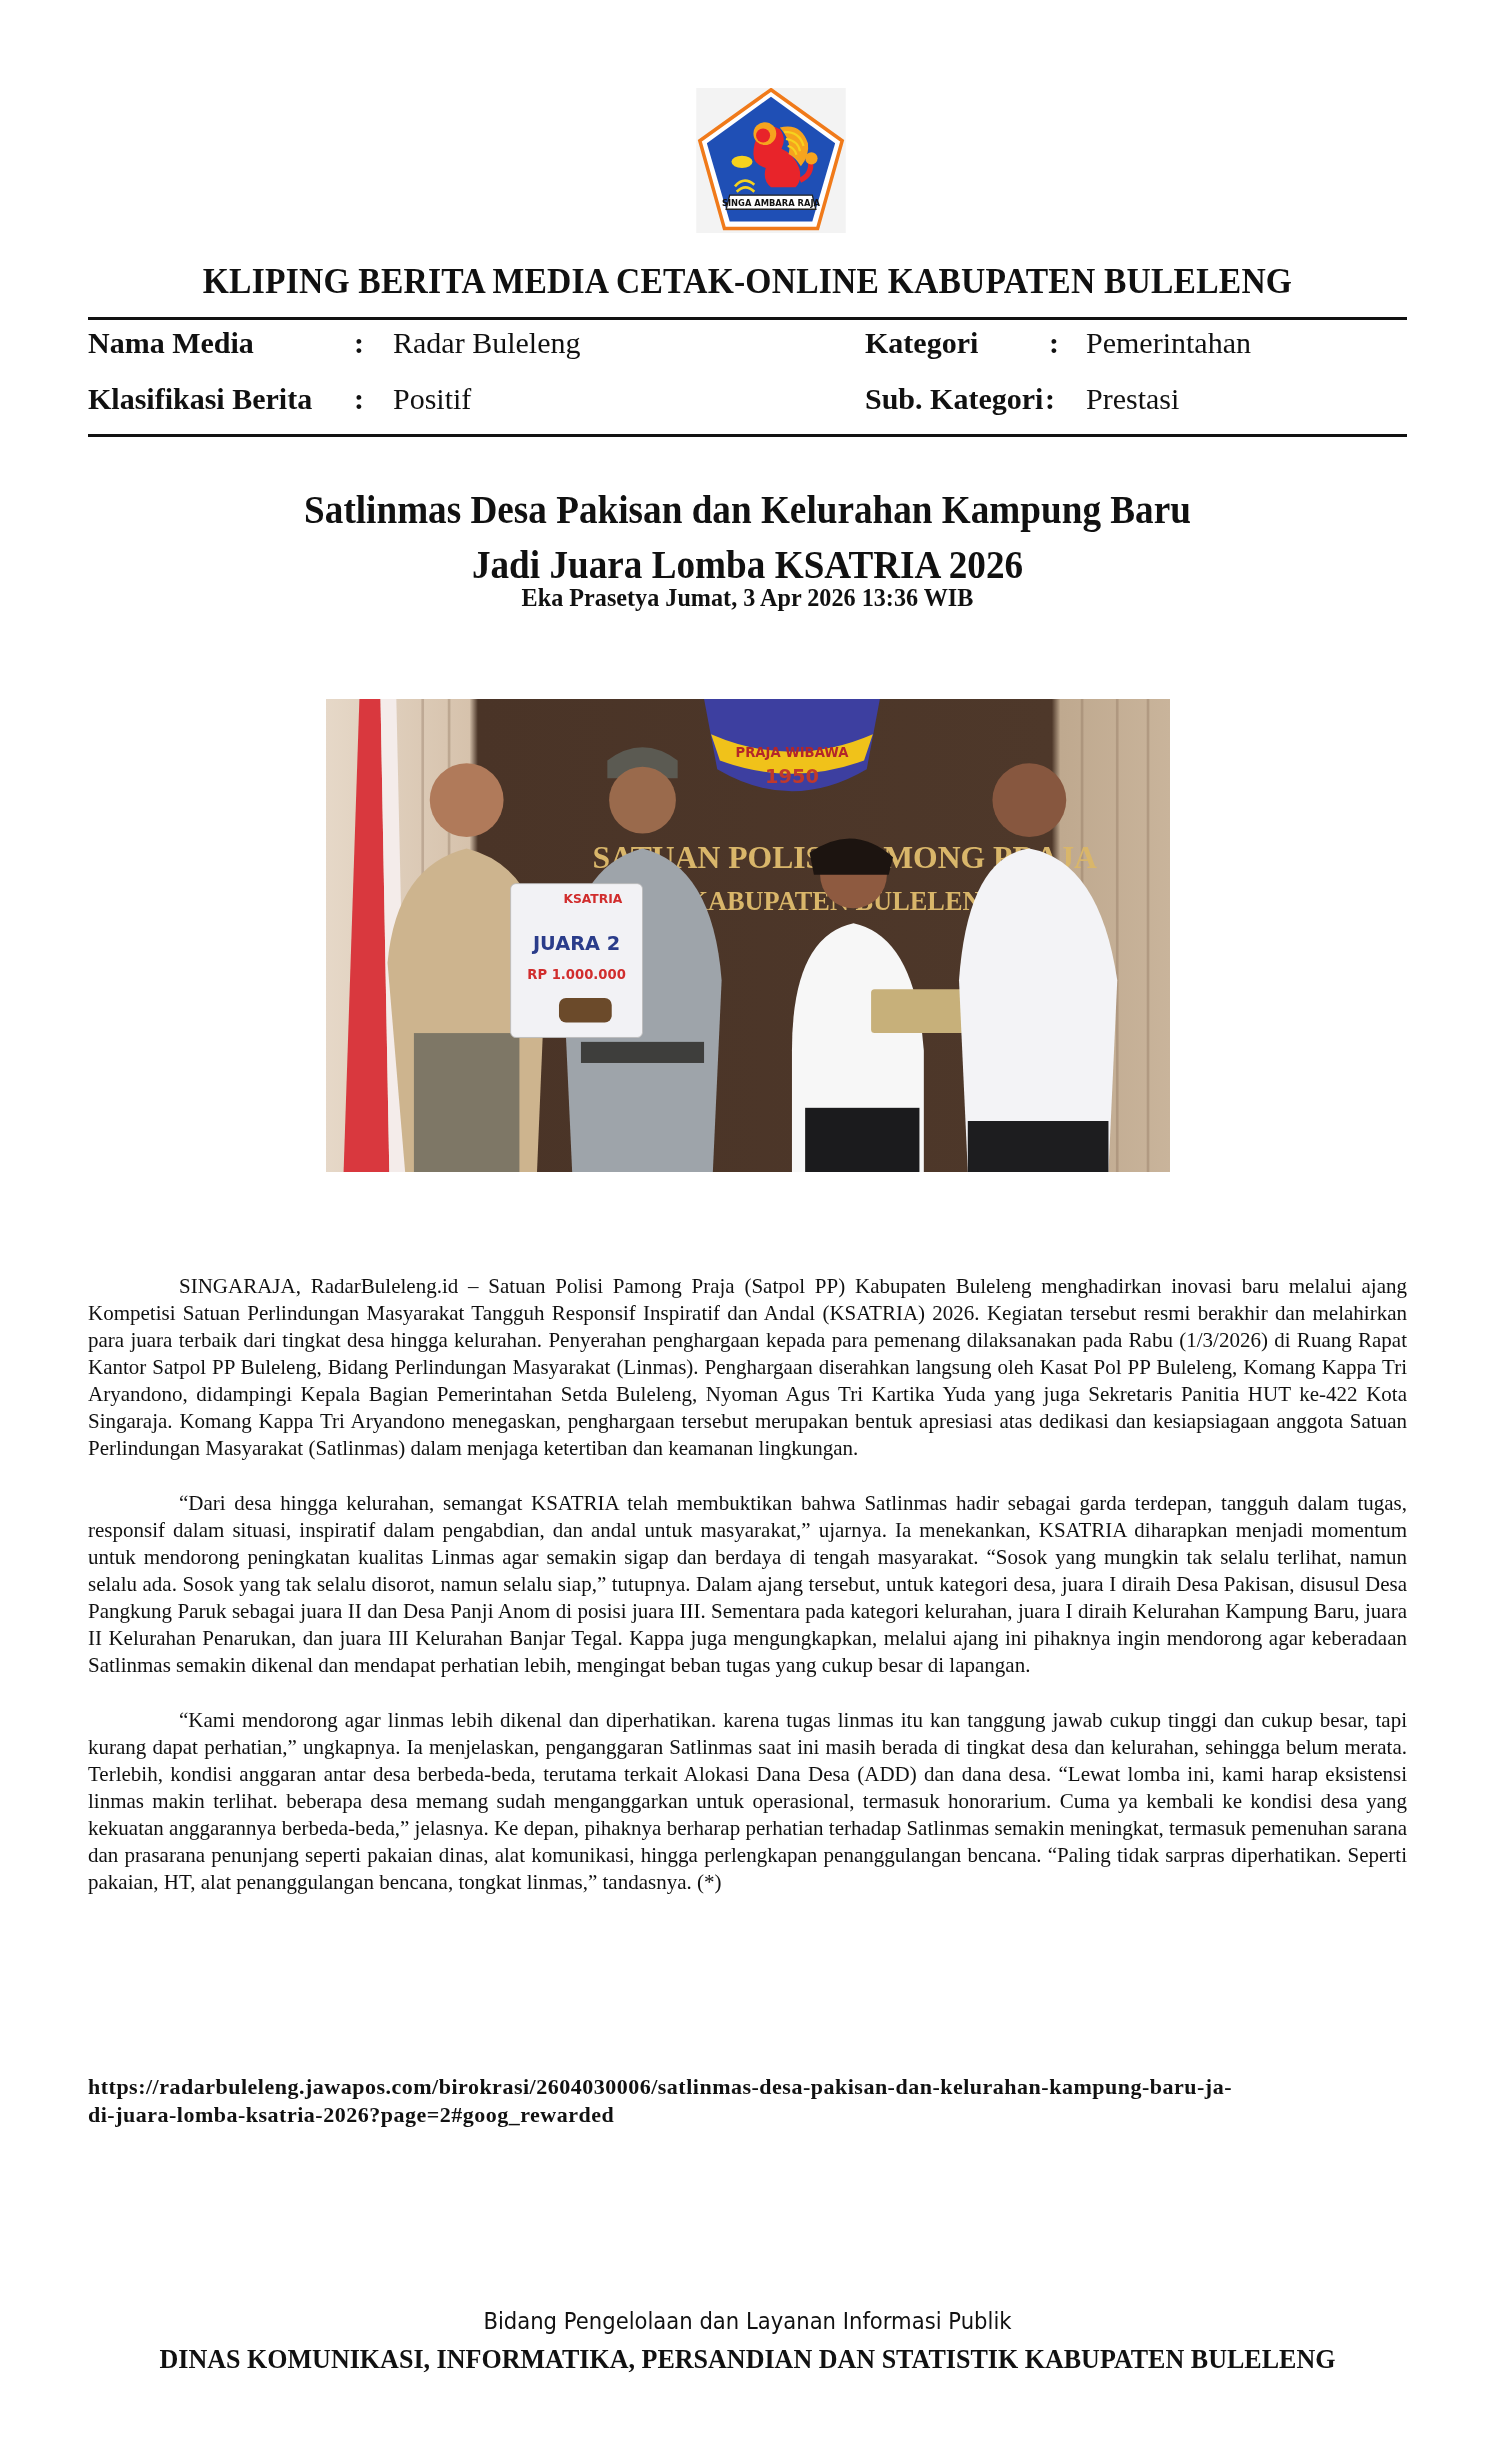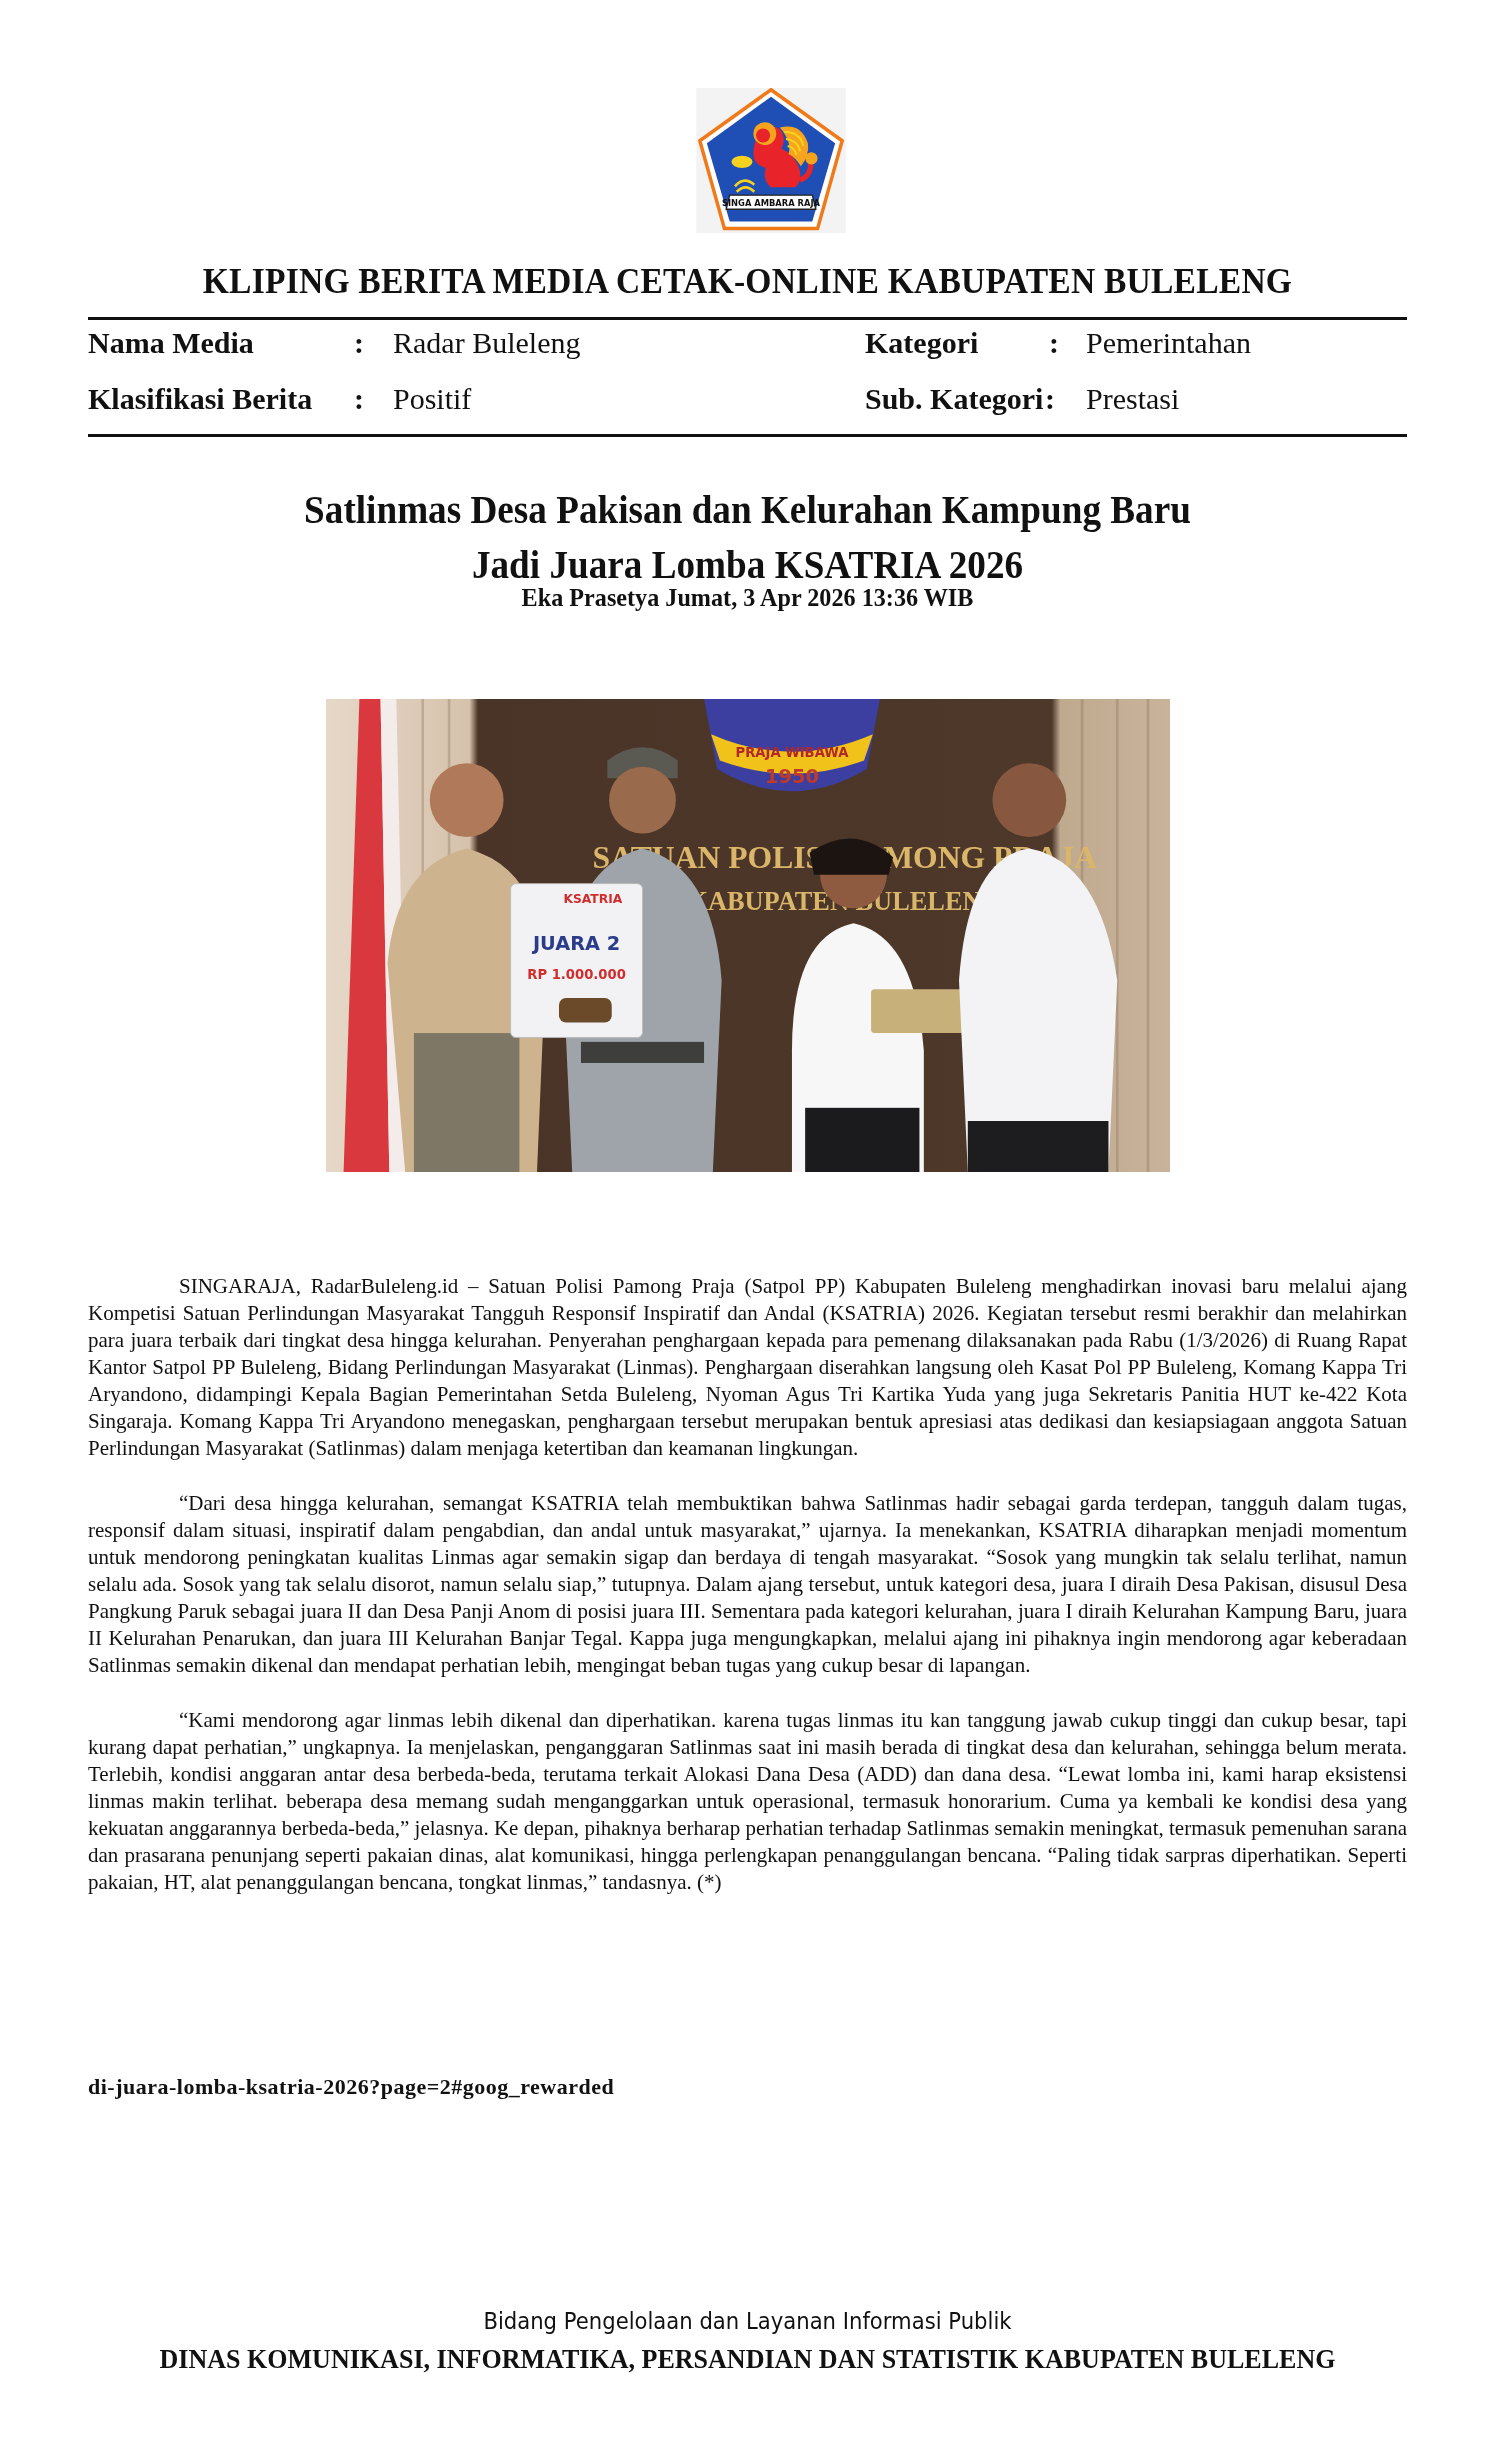--- a/index.html
+++ b/index.html
@@ -151,18 +151,19 @@
   </svg>
 </div>
 
 <div class="article">
   <p>SINGARAJA, RadarBuleleng.id – Satuan Polisi Pamong Praja (Satpol PP) Kabupaten Buleleng menghadirkan inovasi baru melalui ajang Kompetisi Satuan Perlindungan Masyarakat Tangguh Responsif Inspiratif dan Andal (KSATRIA) 2026.  Kegiatan tersebut resmi berakhir dan melahirkan para juara terbaik dari tingkat desa hingga kelurahan. Penyerahan penghargaan kepada para pemenang dilaksanakan pada Rabu (1/3/2026) di Ruang Rapat Kantor Satpol PP Buleleng, Bidang Perlindungan Masyarakat (Linmas).  Penghar­gaan diserahkan langsung oleh Kasat Pol PP Buleleng, Komang Kappa Tri Aryandono, didampingi Kepala Bagian Pemerintahan Setda Buleleng, Nyoman Agus Tri Kartika Yuda yang juga Sekretaris Panitia HUT ke-422 Kota Singaraja. Komang Kappa Tri Aryandono me­negaskan, penghargaan tersebut merupakan bentuk apresiasi atas dedikasi dan kesiapsiagaan anggota Satuan Perlindungan Masyarakat (Satlinmas) dalam menjaga ketertiban dan keamanan lingkungan.</p>
   <p>“Dari desa hingga kelurahan, semangat KSATRIA telah membuktikan bahwa Satlinmas hadir sebagai garda terdepan, tangguh dalam tugas, responsif dalam situasi, inspiratif dalam pengabdian, dan andal untuk masyarakat,” ujarnya. Ia menekankan, KSATRIA diharapkan menjadi momentum untuk mendorong peningkatan kualitas Linmas agar semakin sigap dan berdaya di tengah masyarakat. “Sosok yang mungkin tak selalu terlihat, namun selalu ada. Sosok yang tak selalu disorot, namun selalu siap,” tutupnya. Dalam ajang tersebut, untuk kategori desa, juara I diraih Desa Pakisan, disusul Desa Pangkung Paruk sebagai juara II dan Desa Panji Anom di po­sisi juara III. Sementara pada kategori kelurahan, juara I diraih Kelurahan Kampung Baru, juara II Kelurahan Penarukan, dan juara III Kelurahan Banjar Tegal. Kappa juga mengungkapkan, melalui ajang ini pihaknya ingin mendorong agar keberadaan Satlinmas semakin dikenal dan mendapat perhatian lebih, mengingat beban tugas yang cukup besar di lapangan.</p>
   <p class="last">“Kami mendorong agar linmas lebih dikenal dan diperhatikan. karena tugas linmas itu kan tanggung jawab cukup tinggi dan cukup besar, tapi kurang dapat perhatian,” ungkapnya. Ia menjelaskan, penganggaran Satlinmas saat ini masih berada di tingkat desa dan kelurahan, sehingga belum merata. Terlebih, kondisi anggaran antar desa berbeda-beda, terutama terkait Alokasi Dana Desa (ADD) dan dana desa. “Lewat lomba ini, kami harap eksistensi linmas makin terlihat. beberapa desa memang sudah menganggarkan untuk operasional, termasuk honorarium. Cuma ya kembali ke kondisi desa yang kekuatan anggarannya berbeda-beda,” jelasnya. Ke depan, pihaknya berharap perhatian terhadap Satlinmas semakin meningkat, termasuk pemenuhan sarana dan prasarana penunjang seperti pakaian dinas, alat komunikasi, hingga perlengkapan penanggulangan bencana. “Paling tidak sarpras diperhatikan. Seperti pakaian, HT, alat penanggulangan bencana, tongkat linmas,” tandasnya. (*)</p>
 </div>
 
 <div class="source-url">
+  <div>https://radarbuleleng.jawapos.com/birokrasi/2604030006/satlinmas-desa-pakisan-dan-kelurahan-kampung-baru-ja-</div>
   <div>di-juara-lomba-ksatria-2026?page=2#goog_rewarded</div>
 </div>
 
 <div class="footer-sub">Bidang Pengelolaan dan Layanan Informasi Publik</div>
 <div class="footer-main">DINAS KOMUNIKASI, INFORMATIKA, PERSANDIAN DAN STATISTIK KABUPATEN BULELENG</div>
 
 
 </body></html>

